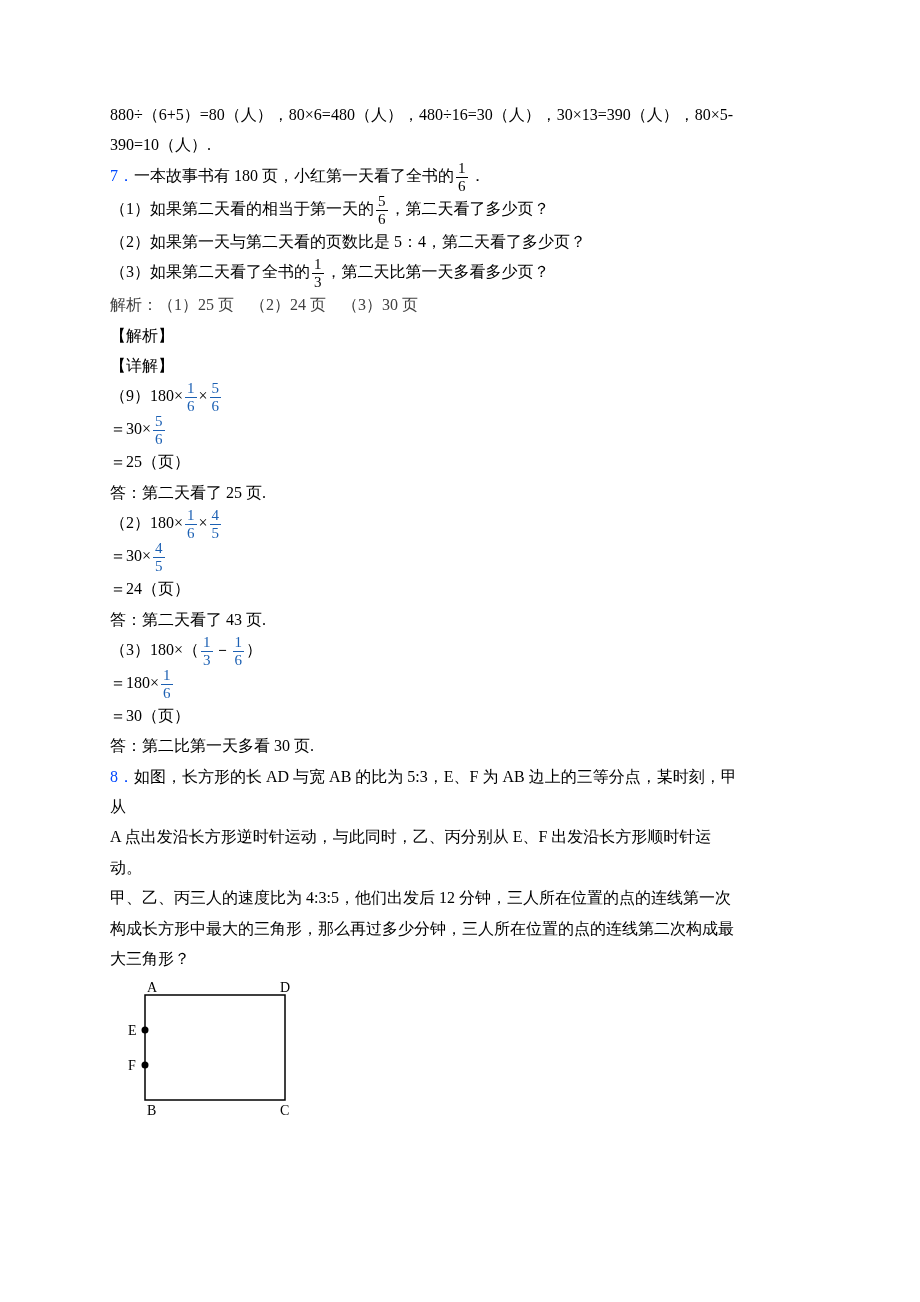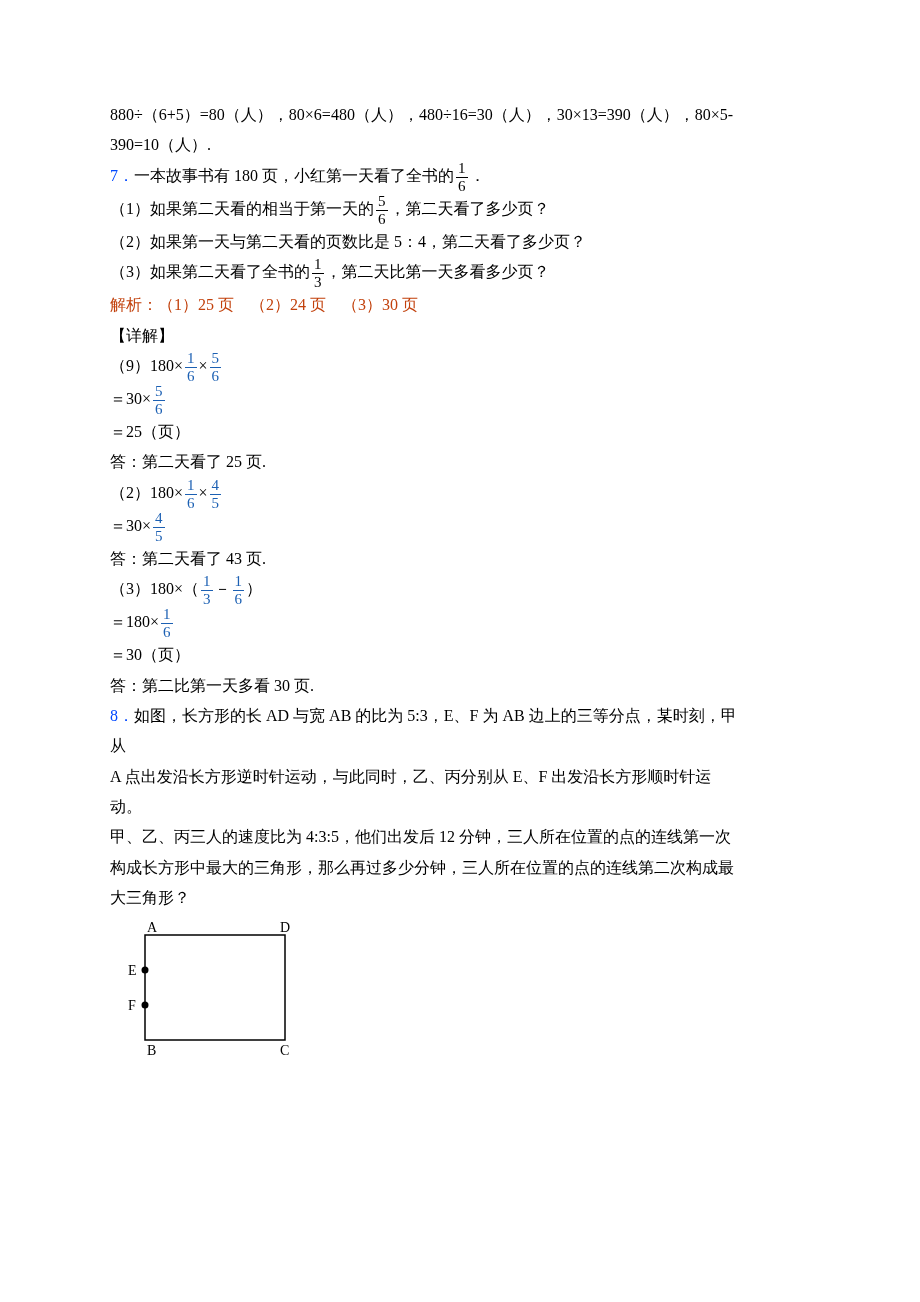--- a/index.html
+++ b/index.html
@@ -11,21 +11,21 @@
     color: #000000;
     line-height: 1.9;
   }
   .page {
     width: 847px;
     min-height: 1302px;
     box-sizing: border-box;
     padding: 100px 110px 60px 110px;
   }
   .blue { color: #0048ff; }
-  .green { color: #c2410c; }
+  .green { color: #404040; }
   .frac {
     display: inline-block;
     vertical-align: middle;
     text-align: center;
     line-height: 1.0;
     font-size: 15px;
     padding: 0 2px;
   }
   .frac .num {
     display: block;
@@ -60,37 +60,39 @@
     <span>（1）如果第二天看的相当于第一天的</span><span class="frac"><span class="num">5</span><span class="den">6</span></span><span>，第二天看了多少页？</span>
   </p>
 
   <p>（2）如果第一天与第二天看的页数比是 5：4，第二天看了多少页？</p>
 
   <p>
     <span>（3）如果第二天看了全书的</span><span class="frac"><span class="num">1</span><span class="den">3</span></span><span>，第二天比第一天多看多少页？</span>
   </p>
 
   <p><span class="green">解析：（1）25 页 （2）24 页 （3）30 页</span></p>
+  <p>【解析】</p>
   <p>【详解】</p>
 
   <p>
     <span>（9）180×</span><span class="frac frac-blue"><span class="num">1</span><span class="den">6</span></span><span>×</span><span class="frac frac-blue"><span class="num">5</span><span class="den">6</span></span>
   </p>
   <p>
     <span>＝30×</span><span class="frac frac-blue"><span class="num">5</span><span class="den">6</span></span>
   </p>
   <p>＝25（页）</p>
   <p>答：第二天看了 25 页.</p>
 
   <p>
     <span>（2）180×</span><span class="frac frac-blue"><span class="num">1</span><span class="den">6</span></span><span>×</span><span class="frac frac-blue"><span class="num">4</span><span class="den">5</span></span>
   </p>
   <p>
     <span>＝30×</span><span class="frac frac-blue"><span class="num">4</span><span class="den">5</span></span>
   </p>
+  <p>＝24（页）</p>
   <p>答：第二天看了 43 页.</p>
 
   <p>
     <span>（3）180×（</span><span class="frac frac-blue"><span class="num">1</span><span class="den">3</span></span><span>－</span><span class="frac frac-blue"><span class="num">1</span><span class="den">6</span></span><span>）</span>
   </p>
   <p>
     <span>＝180×</span><span class="frac frac-blue"><span class="num">1</span><span class="den">6</span></span>
   </p>
   <p>＝30（页）</p>
   <p>答：第二比第一天多看 30 页.</p>

